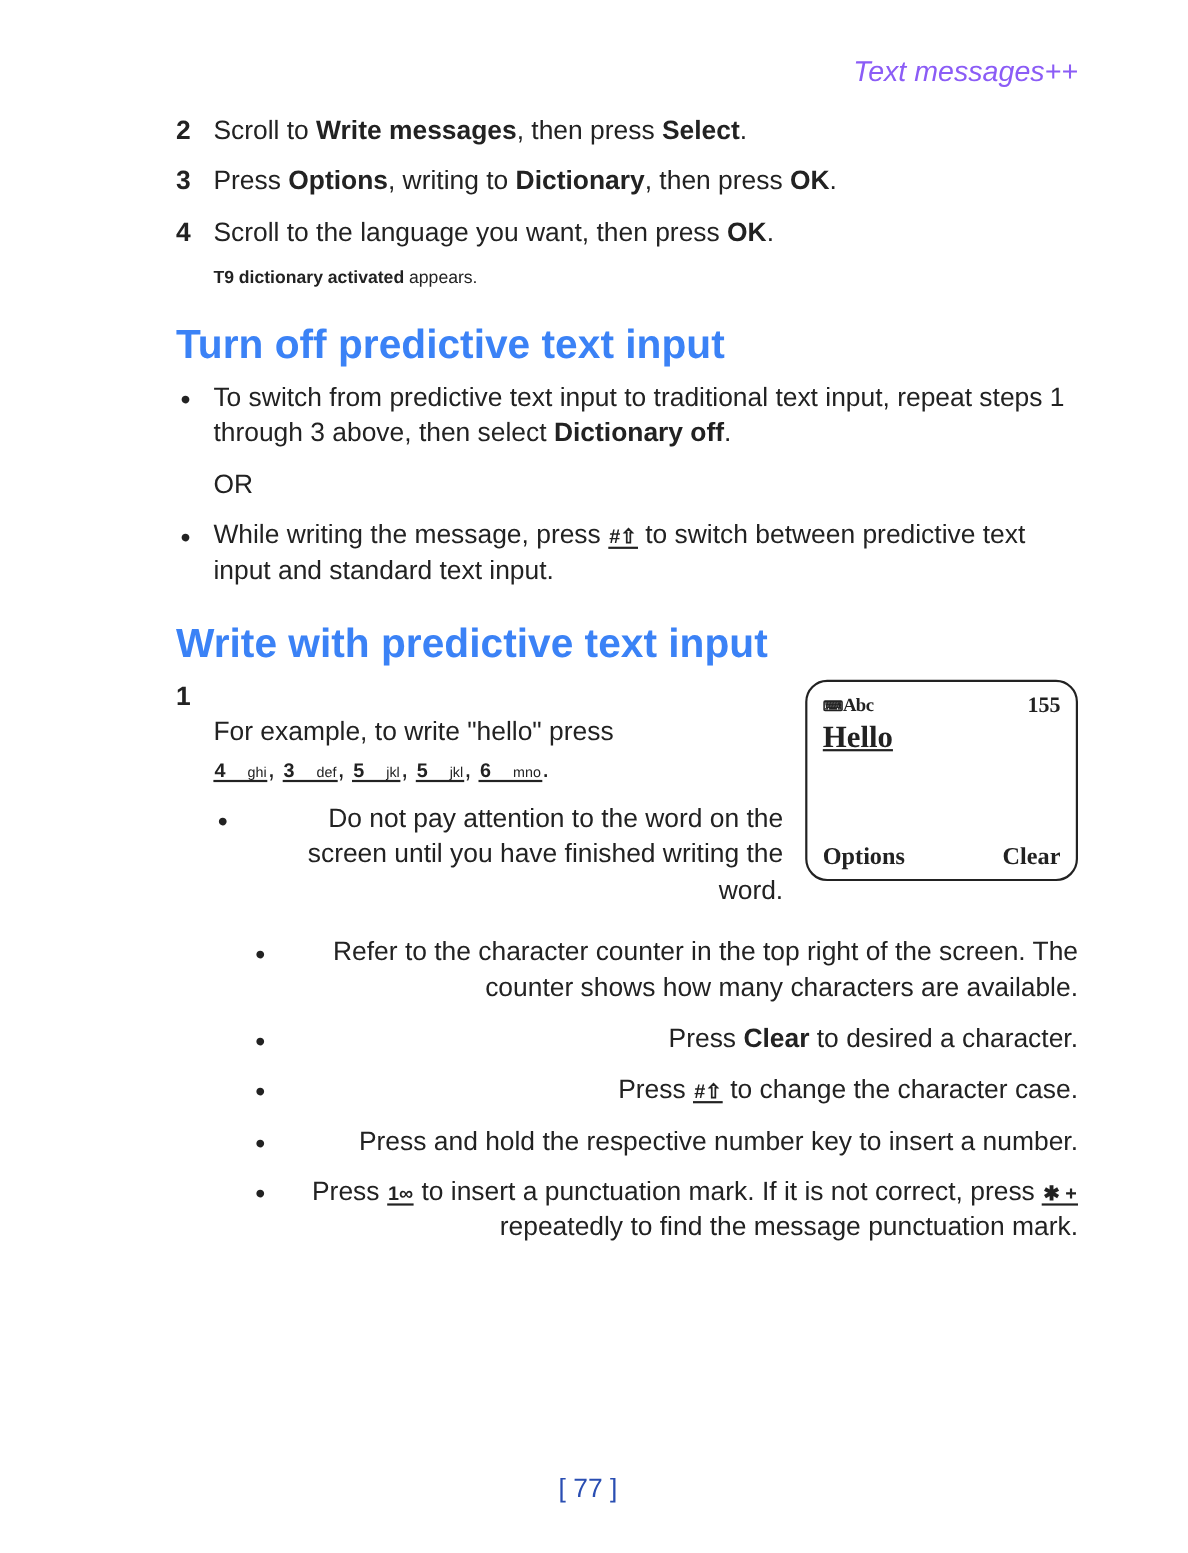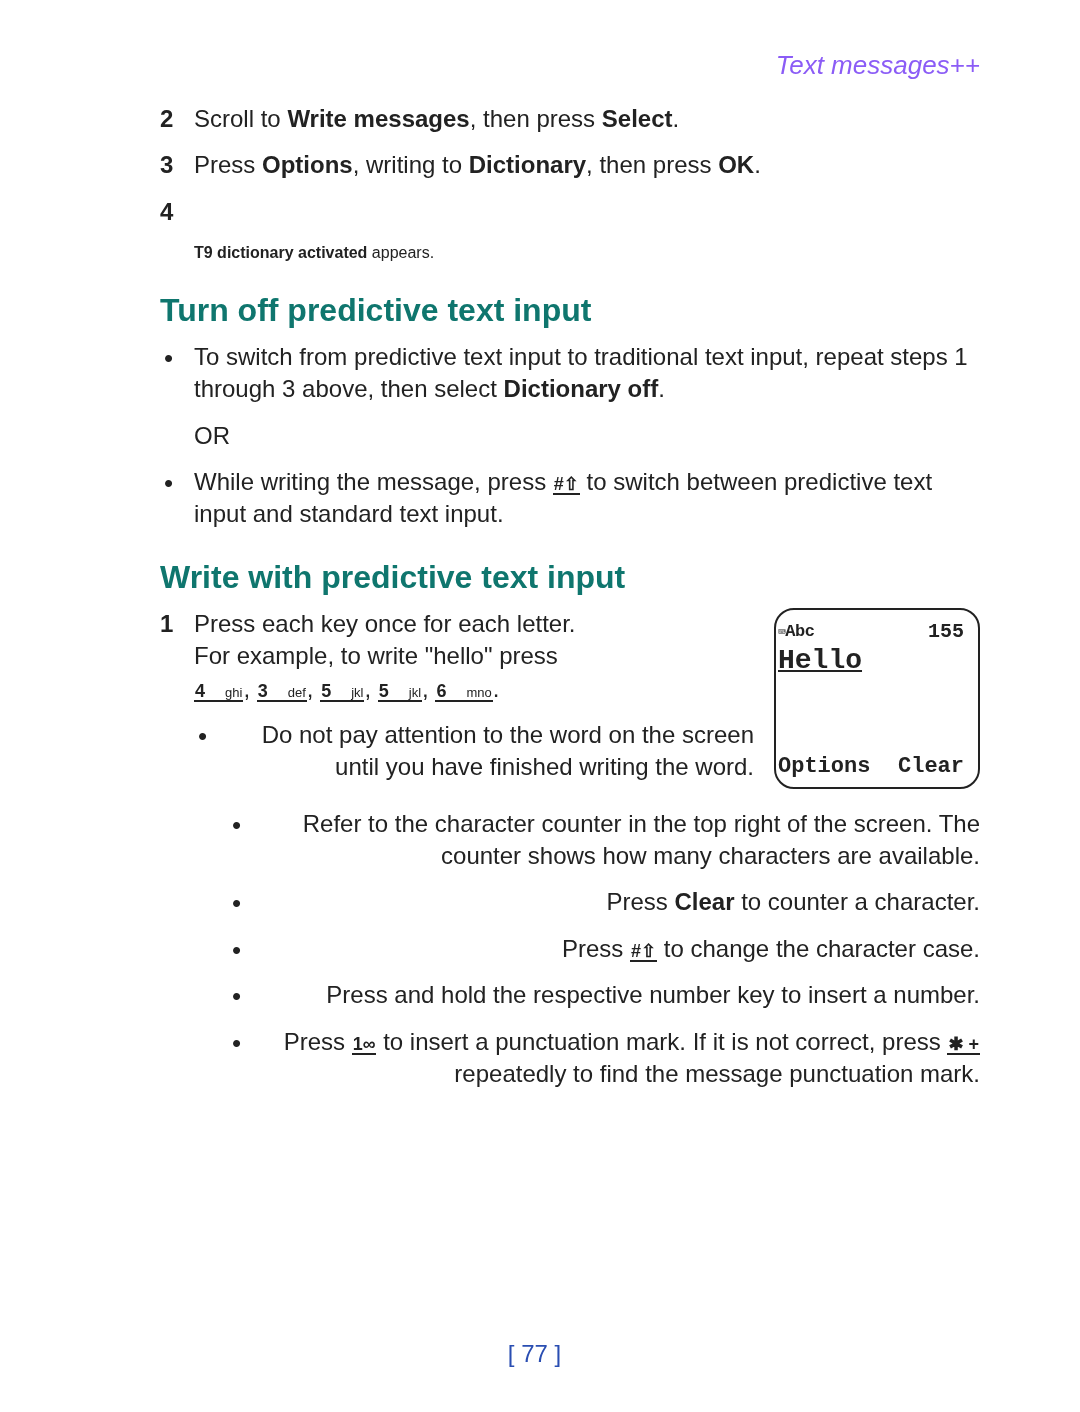--- a/index.html
+++ b/index.html
@@ -43,22 +43,22 @@
   }
   .txt b { font-weight: 700; }
   .after-indent {
     margin-left: 34px;
     font-size: 16px;
     line-height: 1.35;
     margin-top: 4px;
     margin-bottom: 10px;
   }
   h2.section {
-    color: #0f766e;
-    font-size: 32px;
+    color: #3b82f6;
+    font-size: 37px;
     font-weight: 700;
     margin: 28px 0 12px 0;
   }
   ul.bullets {
     list-style: none;
     margin: 0;
     padding: 0;
   }
   ul.bullets > li {
     position: relative;
@@ -115,27 +115,27 @@
   }
   .row-with-screen {
     display: flex;
     gap: 20px;
     align-items: flex-start;
   }
   .row-with-screen .left-col {
     flex: 1;
   }
   .phone-screen {
-    width: 206px;
+    width: 248px;
     border: 2.5px solid #222;
     border-radius: 20px;
-    padding: 10px 14px 8px 2px;
+    padding: 10px 14px 8px 14px;
     box-sizing: border-box;
     flex-shrink: 0;
-    font-family: Liberation Mono, monospace;
+    font-family: Liberation Serif, serif;
   }
   .ps-top {
     display: flex;
     justify-content: space-between;
     align-items: center;
     font-weight: 700;
     font-size: 20px;
   }
   .ps-top .mode {
     font-size: 17px;
@@ -185,20 +185,23 @@
       </span>
     </li>
     <li>
       <span class="num">3</span>
       <span class="txt">
         <span>Press </span><b>Options</b><span>, writing to </span><b>Dictionary</b><span>, then press </span><b>OK</b><span>.</span>
       </span>
     </li>
     <li>
       <span class="num">4</span>
+      <span class="txt">
+        <span>Scroll to the language you want, then press </span><b>OK</b><span>.</span>
+      </span>
     </li>
   </ol>
   <div class="after-indent">
     <b>T9 dictionary activated</b><span> appears.</span>
   </div>
 
   <h2 class="section">Turn off predictive text input</h2>
   <ul class="bullets">
     <li>
       <span>To switch from predictive text input to traditional text input, repeat steps 1 through 3 above, then select </span><b>Dictionary off</b><span>.</span>
@@ -212,21 +215,21 @@
   </ul>
 
   <h2 class="section">Write with predictive text input</h2>
 
   <div class="row-with-screen">
     <div class="left-col">
       <ol class="num-list">
         <li>
           <span class="num">1</span>
           <span class="txt">
-            <span>Press each key once for each letter.</span><br>
+            <br>
             <span>For example, to write "hello" press</span><br>
             <span class="keycap"><span>4</span><span class="sub">ghi</span></span>,
             <span class="keycap"><span>3</span><span class="sub">def</span></span>,
             <span class="keycap"><span>5</span><span class="sub">jkl</span></span>,
             <span class="keycap"><span>5</span><span class="sub">jkl</span></span>,
             <span class="keycap"><span>6</span><span class="sub">mno</span></span>.
           </span>
         </li>
       </ol>
       <ul class="sub-bullets" style="margin-left:34px;">
@@ -246,21 +249,21 @@
       <div class="ps-soft">
         <span>Options</span>
         <span>Clear</span>
       </div>
     </div>
   </div>
 
   <ul class="sub-bullets" style="margin-left:68px; margin-top:10px;">
     <li>Refer to the character counter in the top right of the screen. The counter shows how many characters are available.</li>
     <li>
-      <span>Press </span><b>Clear</b><span> to counter a character.</span>
+      <span>Press </span><b>Clear</b><span> to desired a character.</span>
     </li>
     <li>
       <span>Press </span>
       <span class="keycap">#⇧</span>
       <span> to change the character case.</span>
     </li>
     <li>Press and hold the respective number key to insert a number.</li>
     <li>
       <span>Press </span>
       <span class="keycap">1∞</span>

